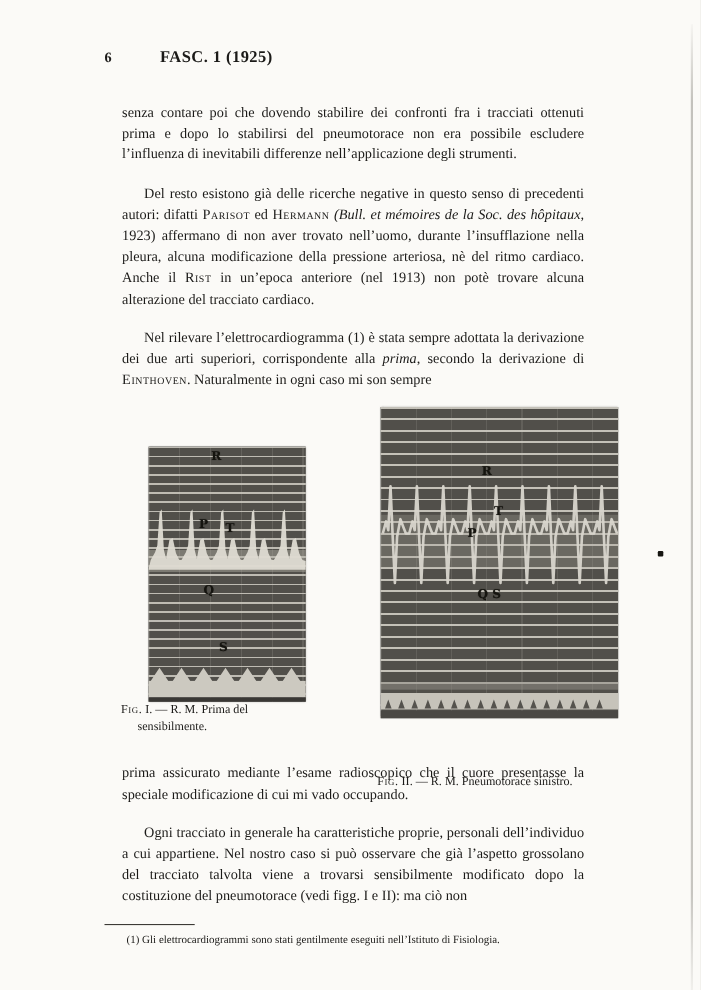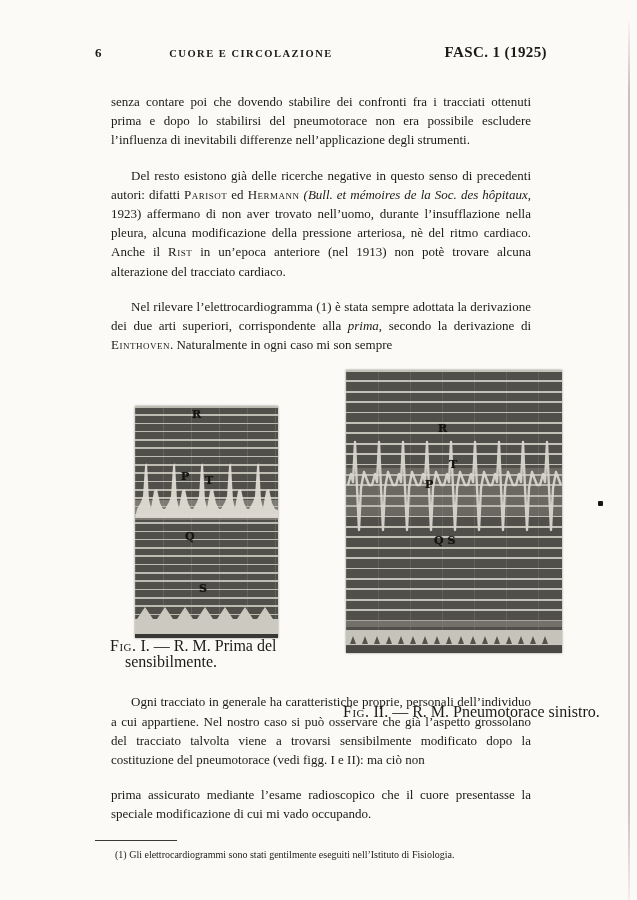--- a/index.html
+++ b/index.html
@@ -50,42 +50,41 @@
     left:251px; top:0; width:216px; height:283px;
     background-image:
       repeating-linear-gradient(to bottom, rgba(208,205,196,0.9) 0 1.8px, rgba(0,0,0,0) 1.8px 10.4px),
       repeating-linear-gradient(to right, rgba(200,197,188,0.14) 0 1px, transparent 1px 32px);
   }
   .ecg svg { position:absolute; left:0; top:0; }
   .ecg-label {
     position:absolute; font:bold 11px "DejaVu Serif",serif; color:#15140f;
     text-shadow:0 0 1px rgba(20,20,15,0.6);
   }
-  .cap { position:absolute; font-size:16px; line-height:15.5px; color:#1c1b19; }
+  .cap { position:absolute; font-size:11px; line-height:15.5px; color:#1c1b19; }
   .cap1 { left:15px; top:268px; width:185px; }
   .cap1 .cap-line2 { display:block; padding-left:15px; }
   .cap2 { left:248px; top:286px; white-space:nowrap;margin-top:48px; }
 
   .footnote-rule {
     width:82px; border-top:1.5px solid #3c3a36; margin:5px 0 6px 0;
   }
   .footnote {
     margin:0; font-size:10px; line-height:15.5px; text-align:justify; text-indent:20px;
   }
 </style>
 </head>
 <body>
 
 <div class="page">
   <div class="edge-line"></div>
   <div class="ink-dot"></div>
 
   <header class="running-head">
     <span class="pagenum">6</span>
-    <span class="journal">CUORE E CIRCOLAZIONE</span>
     <span class="issue">FASC. 1 (1925)</span>
   </header>
 
   <main class="text-col">
 
     <p class="body-p noindent"><span>senza contare poi che dovendo stabilire dei confronti fra i tracciati ottenuti prima e dopo lo stabilirsi del pneumotorace non era possibile escludere l’influenza di inevitabili differenze nell’applicazione degli strumenti.</span></p>
 
     <p class="body-p"><span>Del resto esistono già delle ricerche negative in questo senso di precedenti autori: difatti </span><span class="sc">Parisot</span><span> ed </span><span class="sc">Hermann</span><span class="it"> (Bull. et mémoires de la Soc. des hôpitaux,</span><span> 1923) affermano di non aver trovato nell’uomo, durante l’insufflazione nella pleura, alcuna modificazione della pressione arteriosa, nè del ritmo cardiaco. Anche il </span><span class="sc">Rist</span><span> in un’epoca anteriore (nel 1913) non potè trovare alcuna alterazione del tracciato cardiaco.</span></p>
 
 
@@ -124,21 +123,21 @@
           <span class="ecg-label" style="left:46px;top:64px">P</span>
           <span class="ecg-label" style="left:70px;top:68px">T</span>
           <span class="ecg-label" style="left:50px;top:124px">Q</span>
           <span class="ecg-label" style="left:64px;top:176px">S</span>
         </div>
         <figcaption class="cap cap1"><span class="sc">Fig.</span><span> I. — R. M. Prima del</span><span class="cap-line2">sensibilmente.</span></figcaption>
       </figure>
 
     </div>
 
+    <p class="body-p noindent"><span>prima assicurato mediante l’esame radioscopico che il cuore presentasse la speciale modificazione di cui mi vado occupando.</span></p>
+
     <p class="body-p"><span>Ogni tracciato in generale ha caratteristiche proprie, personali dell’individuo a cui appartiene. Nel nostro caso si può osservare che già l’aspetto grossolano del tracciato talvolta viene a trovarsi sensibilmente modificato dopo la costituzione del pneumotorace (vedi figg. I e II): ma ciò non</span></p>
-
-    <p class="body-p noindent"><span>prima assicurato mediante l’esame radioscopico che il cuore presentasse la speciale modificazione di cui mi vado occupando.</span></p>
 
     <div class="footnote-rule"></div>
     <p class="footnote"><span>(1) Gli elettrocardiogrammi sono stati gentilmente eseguiti nell’Istituto di Fisiologia.</span></p>
 
   </main>
 </div>
 
 </body></html>

